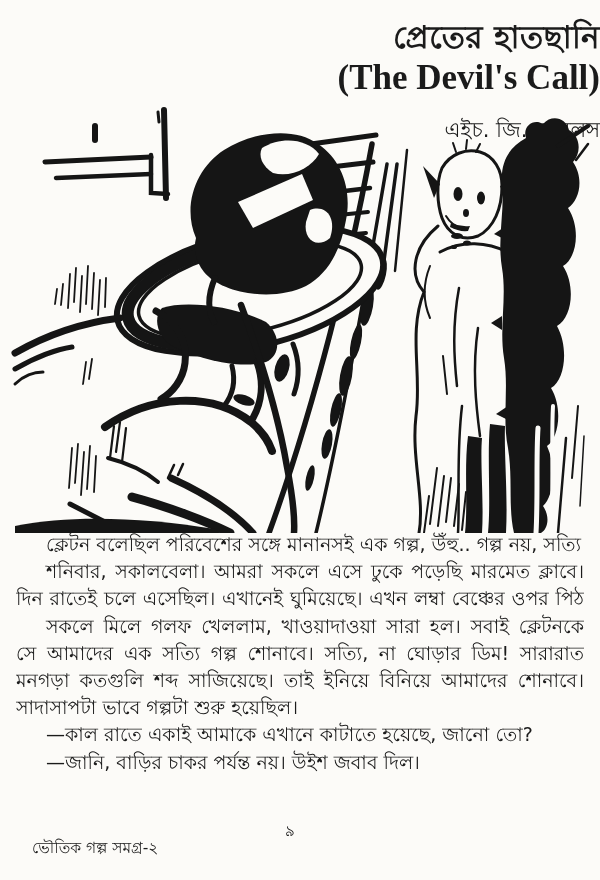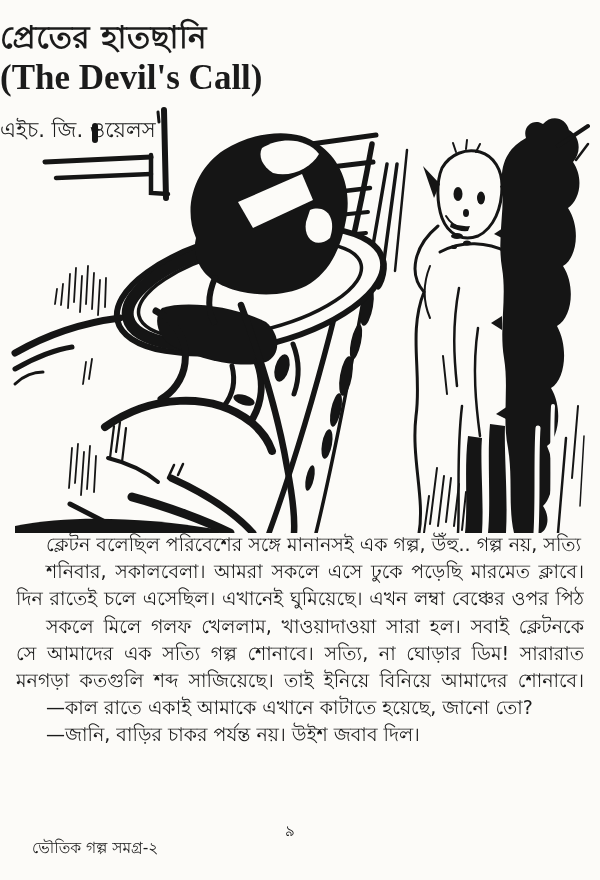--- a/index.html
+++ b/index.html
@@ -1,21 +1,21 @@
 <!DOCTYPE html>
 <html lang="bn"><head>
 <meta charset="utf-8">
 <style>
   html,body{margin:0;padding:0;}
   body{
     width:600px;height:880px;position:relative;overflow:hidden;
     background:#fcfbf8;color:#1b1b1b;
     font-family:"DejaVu Sans",sans-serif;
   }
-  .center-line{position:absolute;left:0;right:0;text-align:left;}
+  .center-line{position:absolute;left:0;right:0;text-align:right;}
   .title-bn{top:13px;font-size:31px;font-weight:700;letter-spacing:.5px;}
   .subtitle-en{top:58px;font-size:35px;font-weight:700;font-family:"Liberation Serif","DejaVu Serif",serif;}
   .author-bn{top:114px;font-size:21px;font-weight:400;}
   .illus{position:absolute;left:10px;top:106px;width:580px;height:427px;}
   .story{position:absolute;left:16px;top:531px;width:568px;font-size:19px;line-height:27.2px;}
   .line{height:27.2px;overflow:hidden;}
   .line.full{text-align:justify;text-align-last:justify;}
   .line.indent{text-indent:30px;}
   .footer-book{position:absolute;left:32px;top:836px;font-size:15.5px;text-align:right;}
   .page-num{position:absolute;left:285px;top:819px;font-size:15px;}
@@ -155,18 +155,19 @@
   </g>
 </svg>
 
 <div class="story">
     <div class="line indent">ক্লেটন বলেছিল পরিবেশের সঙ্গে মানানসই এক গল্প, উঁহু.. গল্প নয়, সত্যি ঘটনা।</div>
     <div class="line indent full">শনিবার, সকালবেলা। আমরা সকলে এসে ঢুকে পড়েছি মারমেত ক্লাবে। ক্লেটন আগের-</div>
     <div class="line full">দিন রাতেই চলে এসেছিল। এখানেই ঘুমিয়েছে। এখন লম্বা বেঞ্চের ওপর পিঠ হেলান</div>
     <div class="line indent full">সকলে মিলে গলফ খেললাম, খাওয়াদাওয়া সারা হল। সবাই ক্লেটনকে ঘিরে বসেছি।</div>
     <div class="line full">সে আমাদের এক সত্যি গল্প শোনাবে। সত্যি, না ঘোড়ার ডিম! সারারাত এখানে বসে</div>
     <div class="line full">মনগড়া কতগুলি শব্দ সাজিয়েছে। তাই ইনিয়ে বিনিয়ে আমাদের শোনাবে। অবশ্য খুব</div>
+    <div class="line">সাদাসাপটা ভাবে গল্পটা শুরু হয়েছিল।</div>
     <div class="line indent">—কাল রাতে একাই আমাকে এখানে কাটাতে হয়েছে, জানো তো?</div>
     <div class="line indent">—জানি, বাড়ির চাকর পর্যন্ত নয়। উইশ জবাব দিল।</div>
   </div>
 
 <div class="footer-book">ভৌতিক গল্প সমগ্র-২</div>
 <div class="page-num">৯</div>
 
 </body></html>

